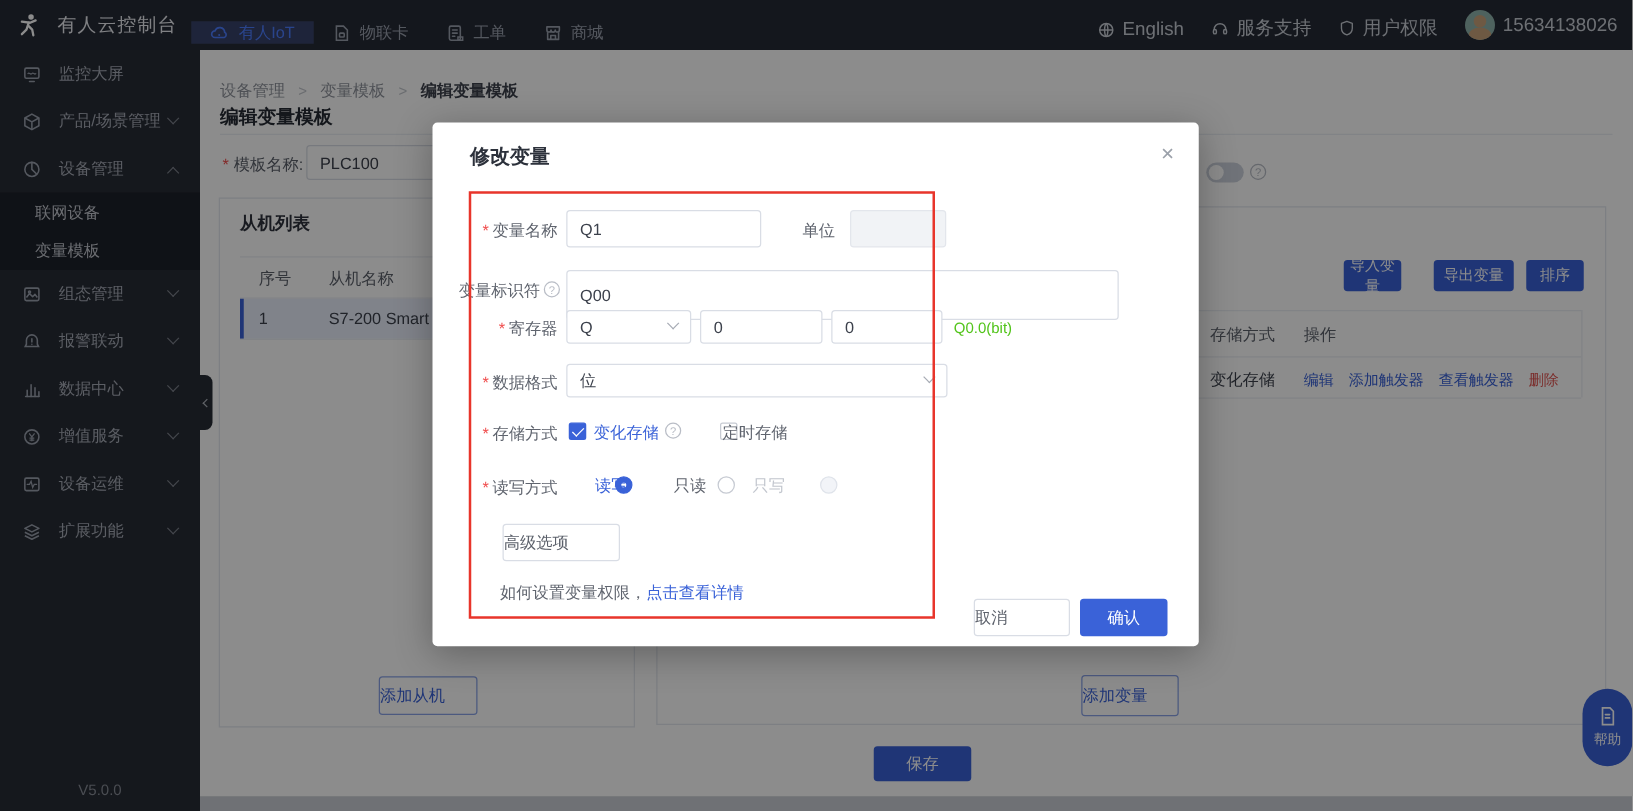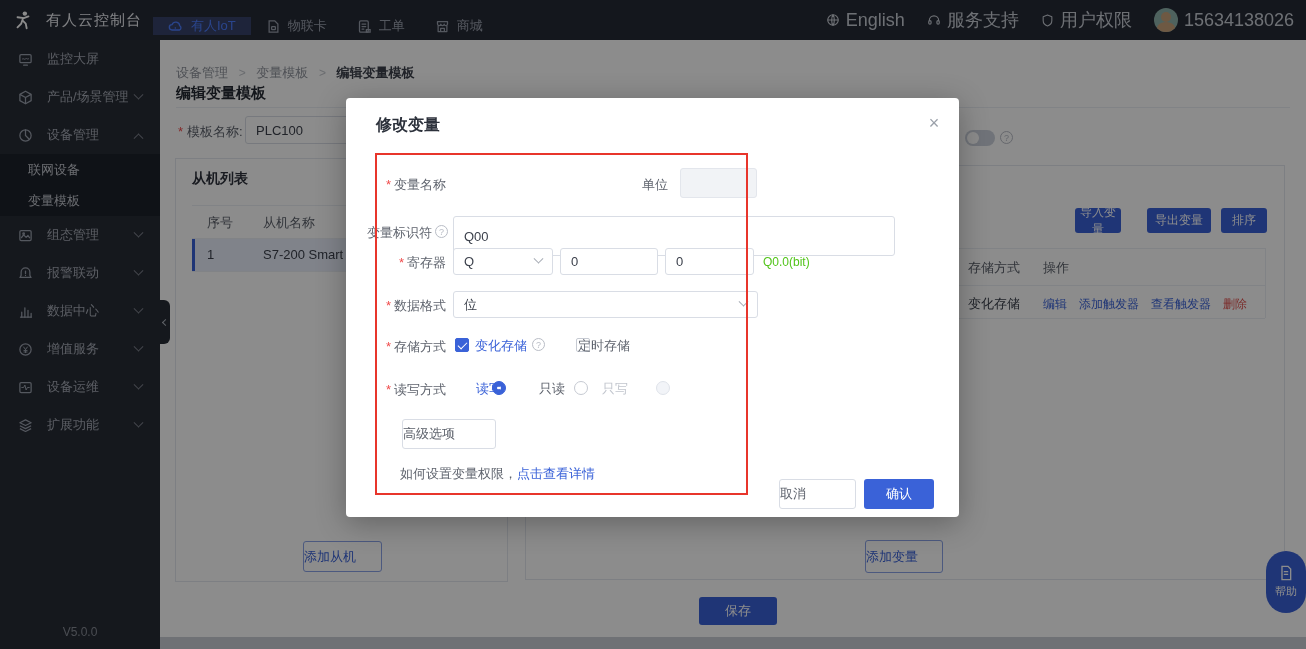--- a/index.html
+++ b/index.html
@@ -10,21 +10,21 @@
   body{font-family:"Liberation Sans","DejaVu Sans",sans-serif;background:#555}
   .stage{position:relative;width:1306px;height:649px;overflow:hidden;background:#fff}
   .abs{position:absolute}
   
   .topbar{left:0;top:0;width:1306px;height:40px;background:#262b36;display:flex;align-items:center;z-index:1}
   .logo-wrap{display:flex;align-items:center;gap:12px;padding-left:12px;width:153px}
   .app-title{color:#e9ebf0;font-size:15px;letter-spacing:1px;white-space:nowrap}
   .nav{display:flex;height:30px;align-items:flex-end}
   .nav-item{display:flex;align-items:center;gap:7px;padding:0 15px;font-size:13px;color:#9aa0ad;cursor:pointer}
   .nav-item.active{background:#38436a;color:var(--nav-blue)}
-  .top-right{margin-left:auto;display:flex;align-items:center;gap:22px;padding-right:12px;color:#c7ccd4;font-size:18px}
+  .top-right{margin-left:auto;display:flex;align-items:flex-end;gap:22px;padding-right:12px;color:#c7ccd4;font-size:15px}
   .top-right .tr-item{display:flex;align-items:center;gap:6px}
   .avatar{width:24px;height:24px;border-radius:50%;background:#8fb3ac;overflow:hidden;position:relative}
   .avatar::before{content:"";position:absolute;left:7px;top:4px;width:10px;height:10px;border-radius:50%;background:#c9a27b}
   .avatar::after{content:"";position:absolute;left:3px;top:14px;width:18px;height:12px;border-radius:50% 50% 0 0;background:#c9a27b}
   
   .sidebar{left:0;top:40px;width:160px;height:609px;background:#272c35;z-index:1}
   .side-item{height:38px;display:flex;align-items:center;padding:0 18px;color:#a6abb6;font-size:13px;cursor:pointer}
   .side-item .lbl{margin-left:14px}
   .side-sub{background:#1d212a}
   .side-sub .sub-item{height:31px;display:flex;align-items:center;padding-left:28px;color:#c3c7cf;font-size:13px;cursor:pointer}
@@ -338,20 +338,23 @@
   <div class="abs content-bottom"></div>
 
   <div class="abs overlay"></div>
 
   <div class="abs modal">
     <div class="modal-title">修改变量</div>
     <div class="modal-close">×</div>
 
     
     <div class="mlabel" style="left:0;top:78px"><span class="mstar">*</span><span>变量名称</span></div>
+    <div class="abs" style="left:107px;top:70px;width:156px;height:30px">
+      <input class="input" value="Q1" style="">
+    </div>
     <div class="abs" style="left:296px;top:78px;font-size:13px;color:#5f646e">单位</div>
     <div class="abs" style="left:334px;top:70px;width:77px;height:30px">
       <input class="input" style="background: rgb(241, 243, 246); border-color: rgb(227, 230, 236);" disabled="">
     </div>
 
     
     <div class="mlabel" style="left:-14px;top:126px"><span>变量标识符</span></div>
     <div class="q-icon" style="position:absolute;left:89px;top:127px">?</div>
     <div class="abs" style="left:107px;top:118px;width:442px;height:40px">
       <input class="input" value="Q00" style="">

